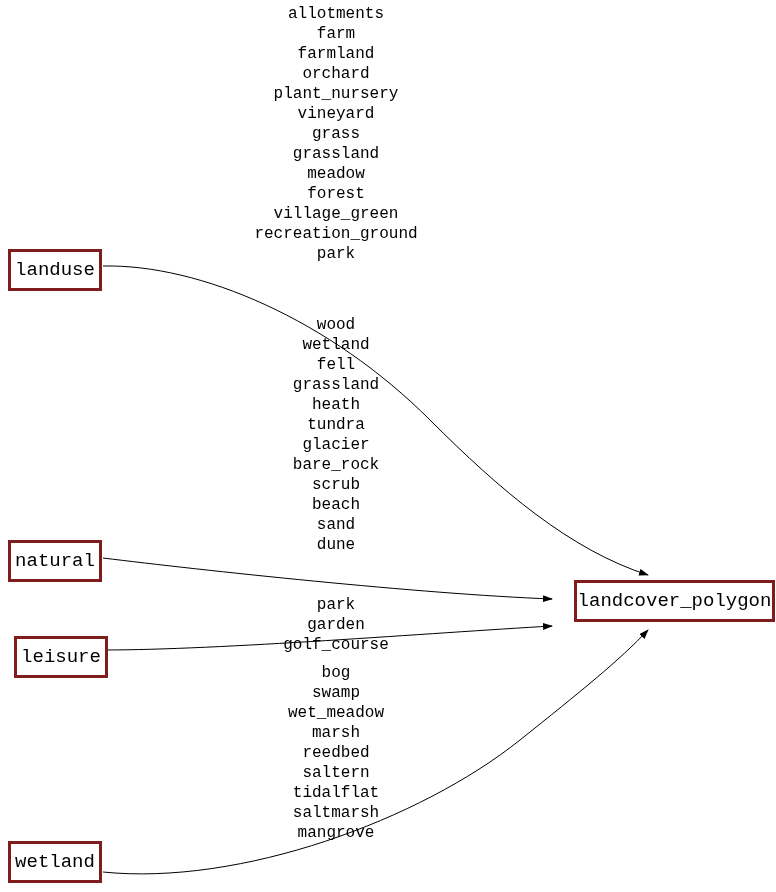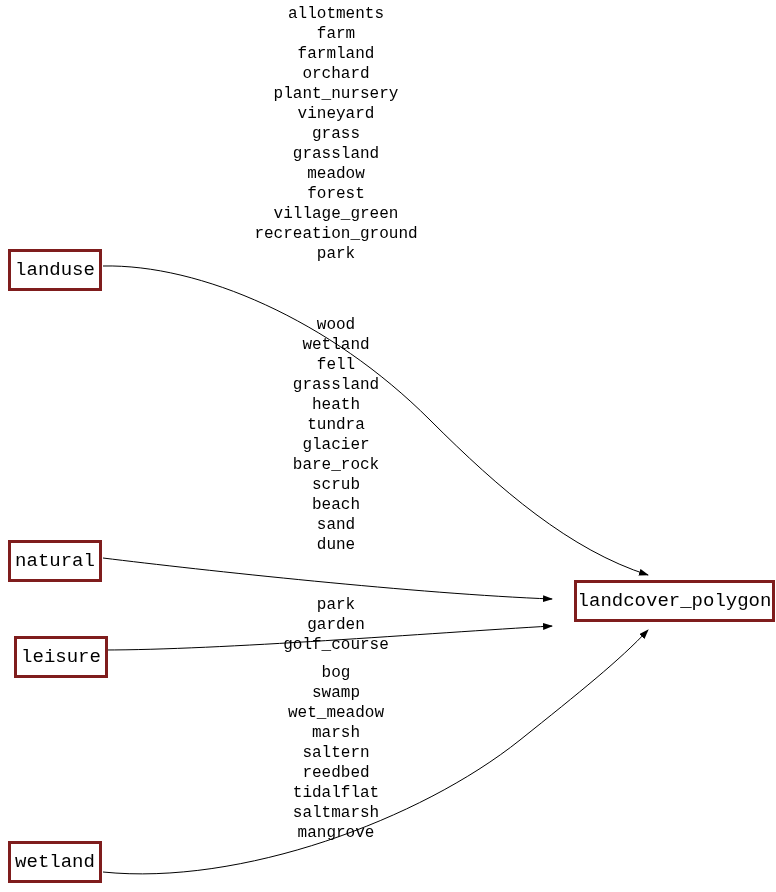--- a/index.html
+++ b/index.html
@@ -99,22 +99,22 @@
     <div>park</div>
     <div>garden</div>
     <div>golf_course</div>
   </div>
 
   <div class="label-col" style="left:236px; top:663px; width:200px;">
     <div>bog</div>
     <div>swamp</div>
     <div>wet_meadow</div>
     <div>marsh</div>
+    <div>reedbed</div>
     <div>saltern</div>
-    <div>reedbed</div>
     <div>tidalflat</div>
     <div>saltmarsh</div>
     <div>mangrove</div>
   </div>
 
   <div class="node" style="left:8px; top:249px; width:94px; height:42px;">
     <span>landuse</span>
   </div>
   <div class="node" style="left:8px; top:540px; width:94px; height:42px;">
     <span>natural</span>

